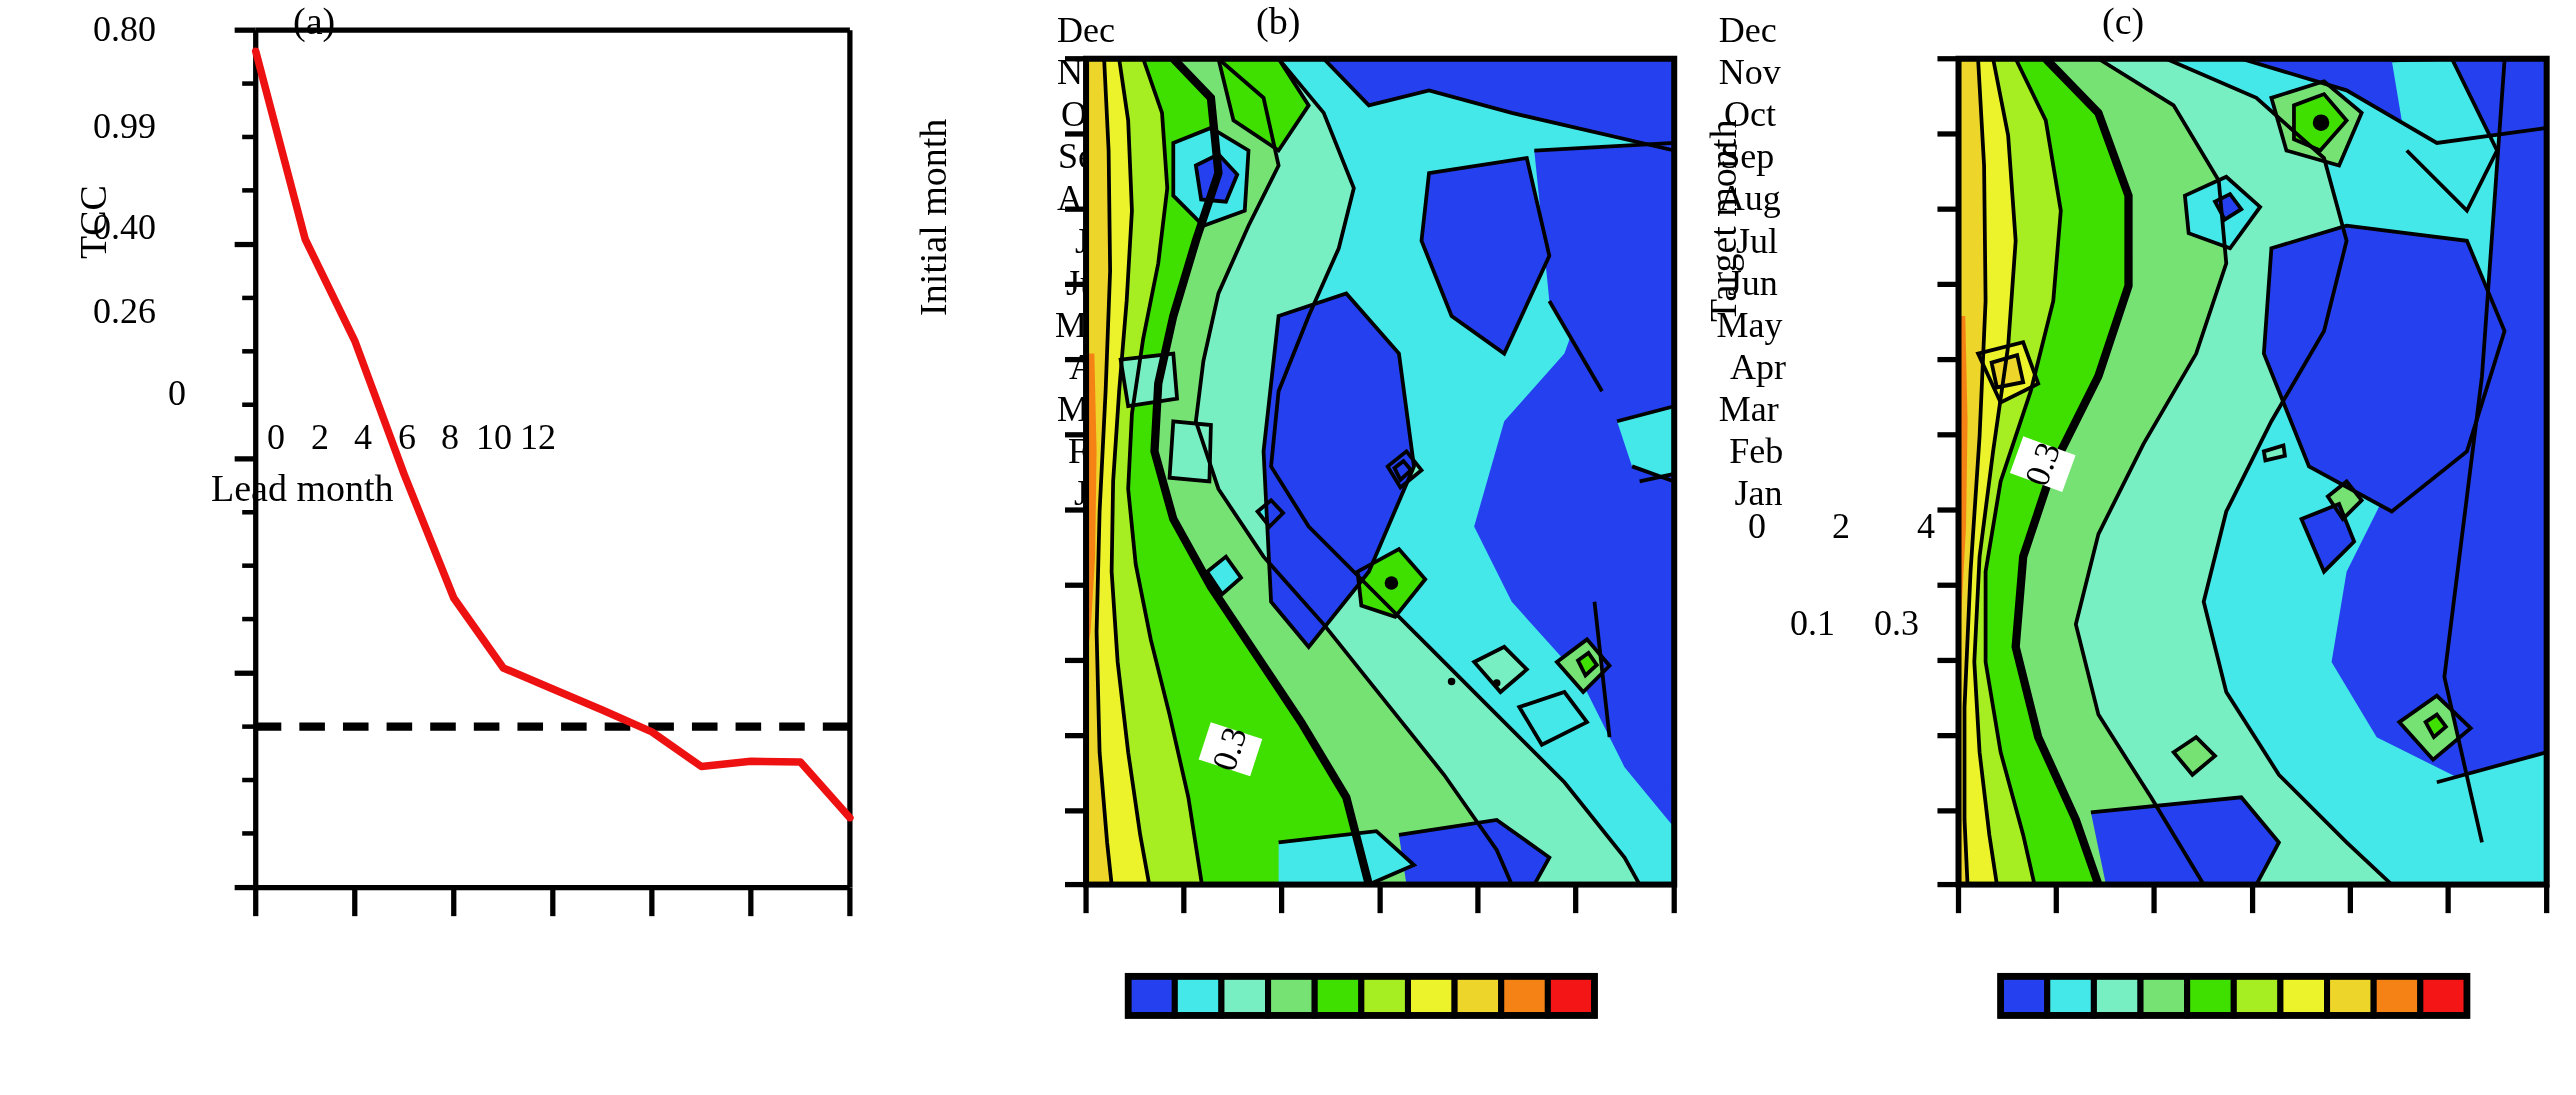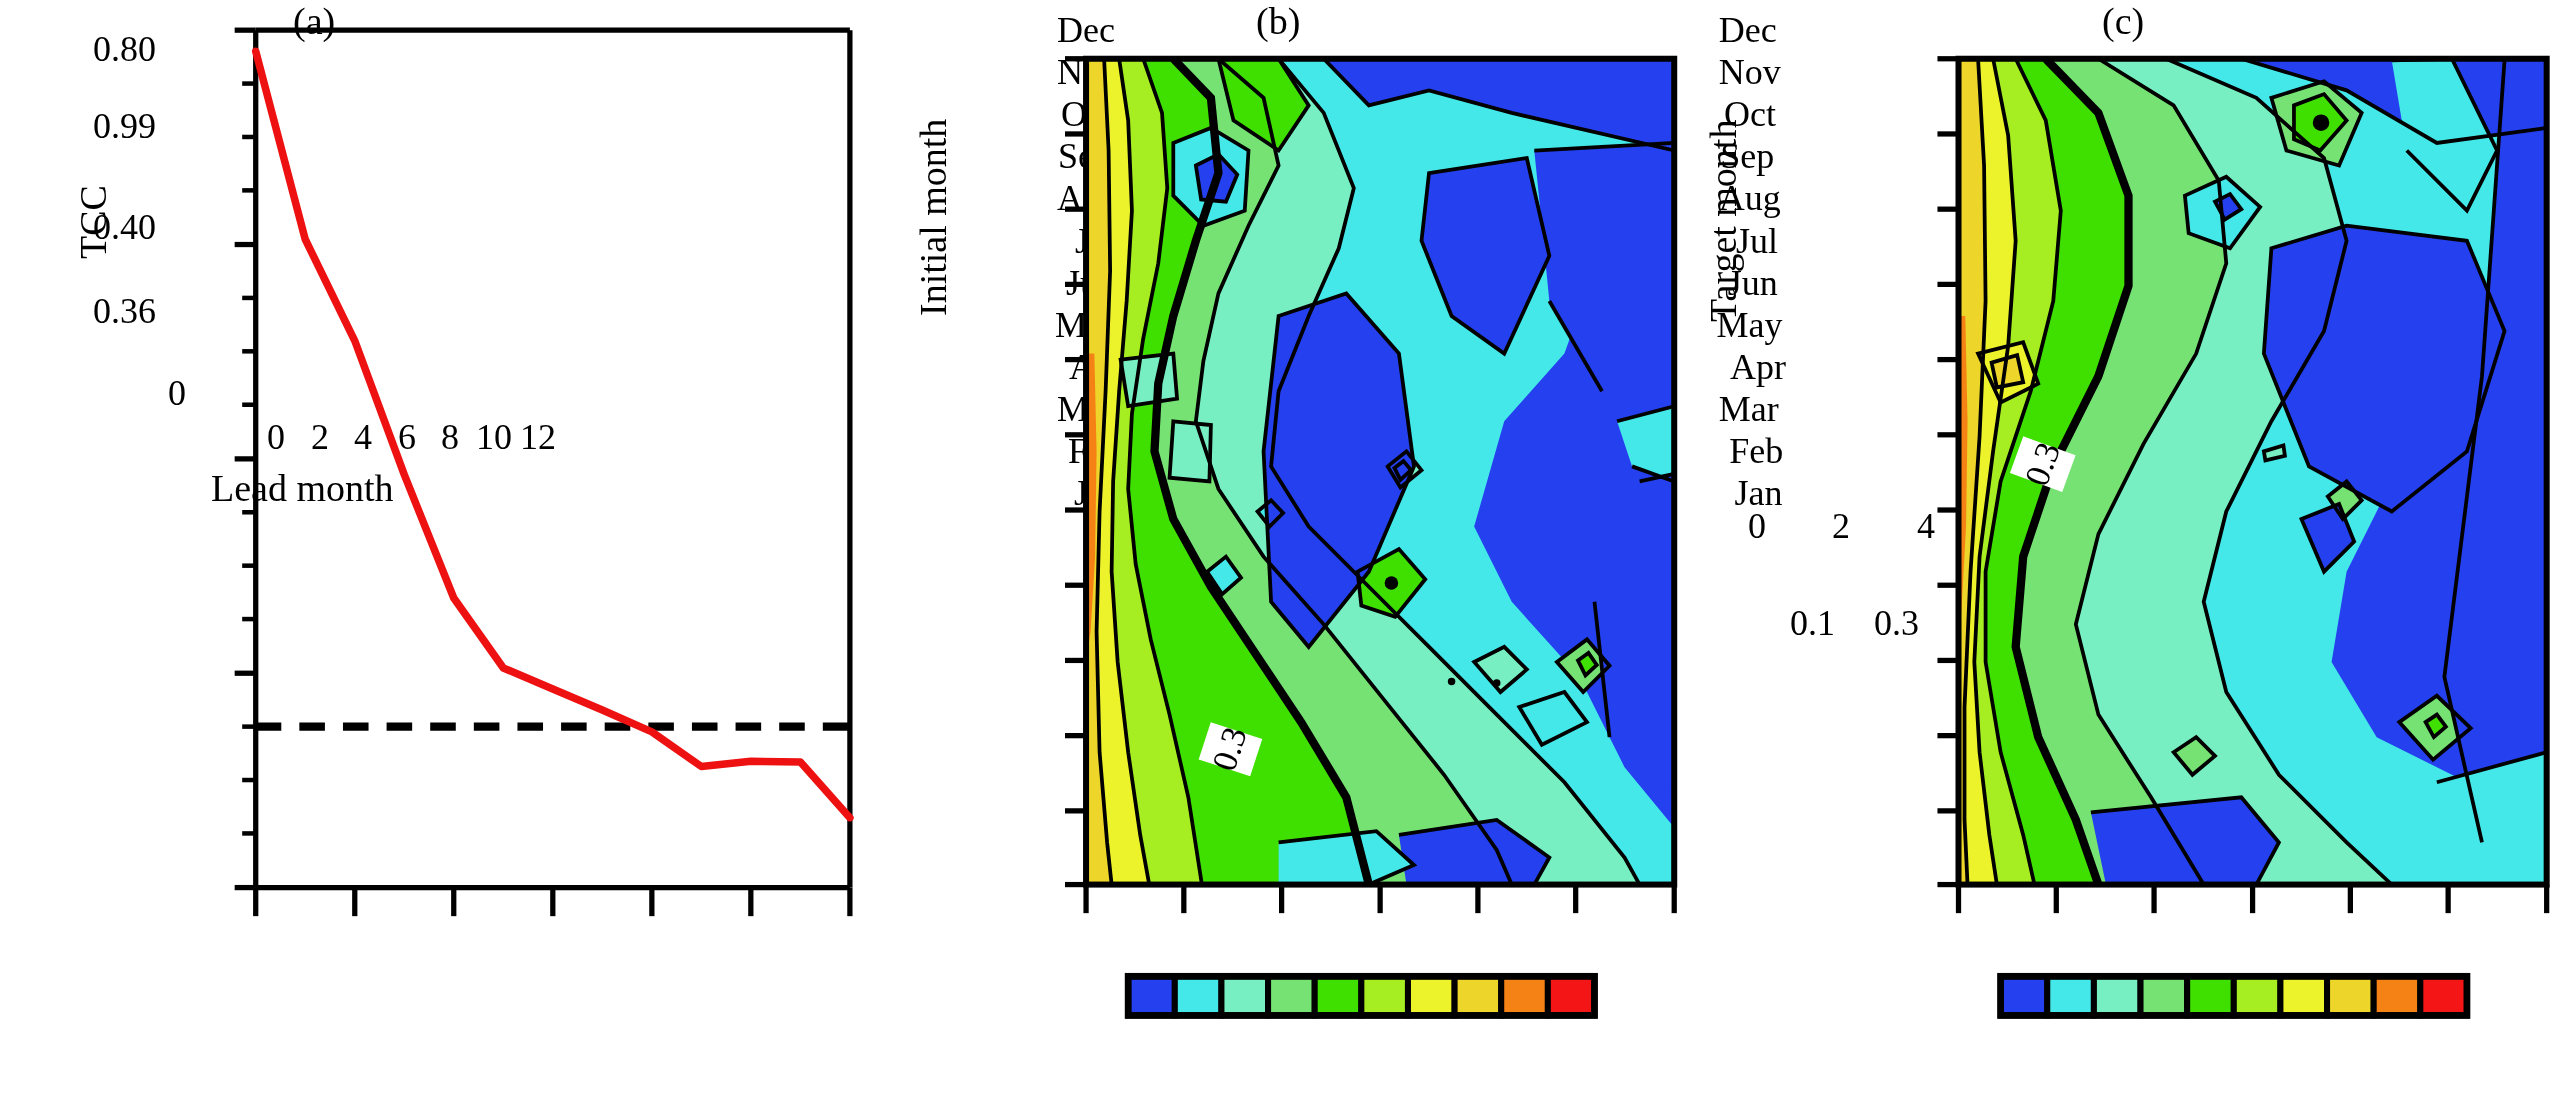--- a/index.html
+++ b/index.html
@@ -13,24 +13,24 @@
   svg{display:block;overflow:visible;}
 </style>
 </head>
 <body>
 
 <div id="fig">
 
   <div class="pnl" style="left:0px;top:0px;width:887px;height:1096px;">
     <div class="ttl" style="left:293px;top:-1.5px;">(a)</div>
 
-    <div class="tl" style="left:93px;top:28px;">0.80</div>
+    <div class="tl" style="left:93px;top:8px;">0.80</div>
     <div class="tl" style="left:93px;top:105px;">0.99</div>
     <div class="tl" style="left:93px;top:206px;">0.40</div>
-    <div class="tl" style="left:93px;top:290px;">0.36</div>
+    <div class="tl" style="left:93px;top:290px;">0.26</div>
     <div class="tl" style="left:168px;top:372px;">0</div>
 
     <div class="axlab rot" style="left:71px;top:259px;">TCC</div>
 
     <div class="tl" style="left:267px;top:416px;">0</div>
     <div class="tl" style="left:311px;top:416px;">2</div>
     <div class="tl" style="left:354px;top:416px;">4</div>
     <div class="tl" style="left:398px;top:416px;">6</div>
     <div class="tl" style="left:441px;top:416px;">8</div>
     <div class="tl" style="left:476px;top:416px;">10</div>

